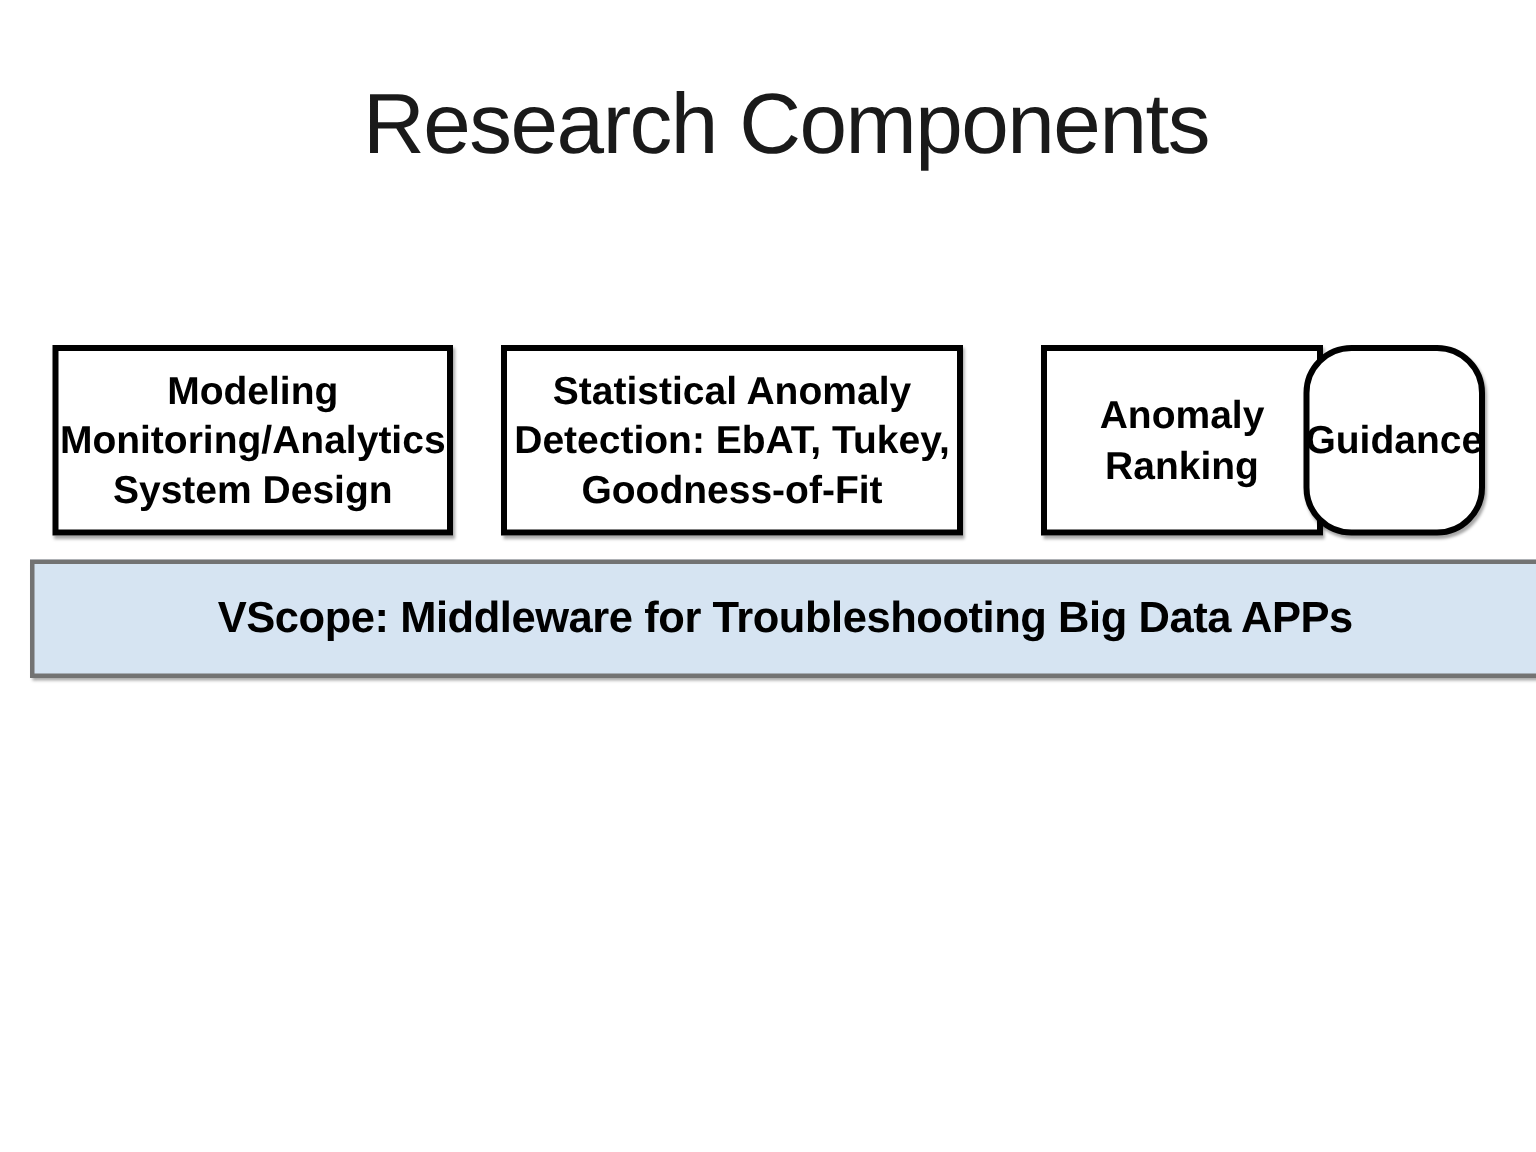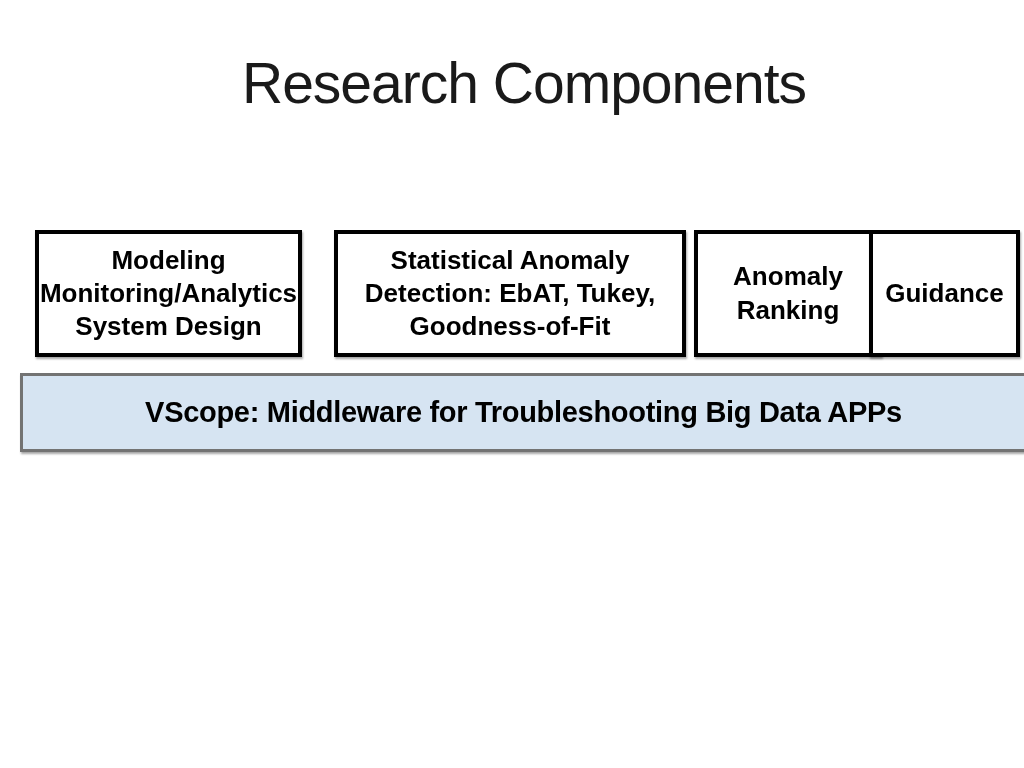--- a/index.html
+++ b/index.html
@@ -40,23 +40,23 @@
     align-items: center;
     justify-content: center;
     text-align: center;
     font-weight: 700;
     font-size: 26px;
     line-height: 1.27;
     white-space: pre-line;
     box-shadow: 1px 2px 2px rgba(0,0,0,0.35);
   }
   .box-1 { left: 23px;   width: 267px; }
-  .box-2 { left: 322px; width: 352px; }
+  .box-2 { left: 322px; width: 308px; }
   .box-3 { left: 682px; width: 188px; }
-  .box-4 { left: 857px; width: 151px; }
+  .box-4 { left: 857px; width: 121px; border-radius: 32px; }
   .banner {
     position: absolute;
     top: 373px;
     left: 8px;
     width: 1007px;
     height: 79px;
     box-sizing: border-box;
     border: 3px solid #737373;
     display: flex;
     align-items: center;

